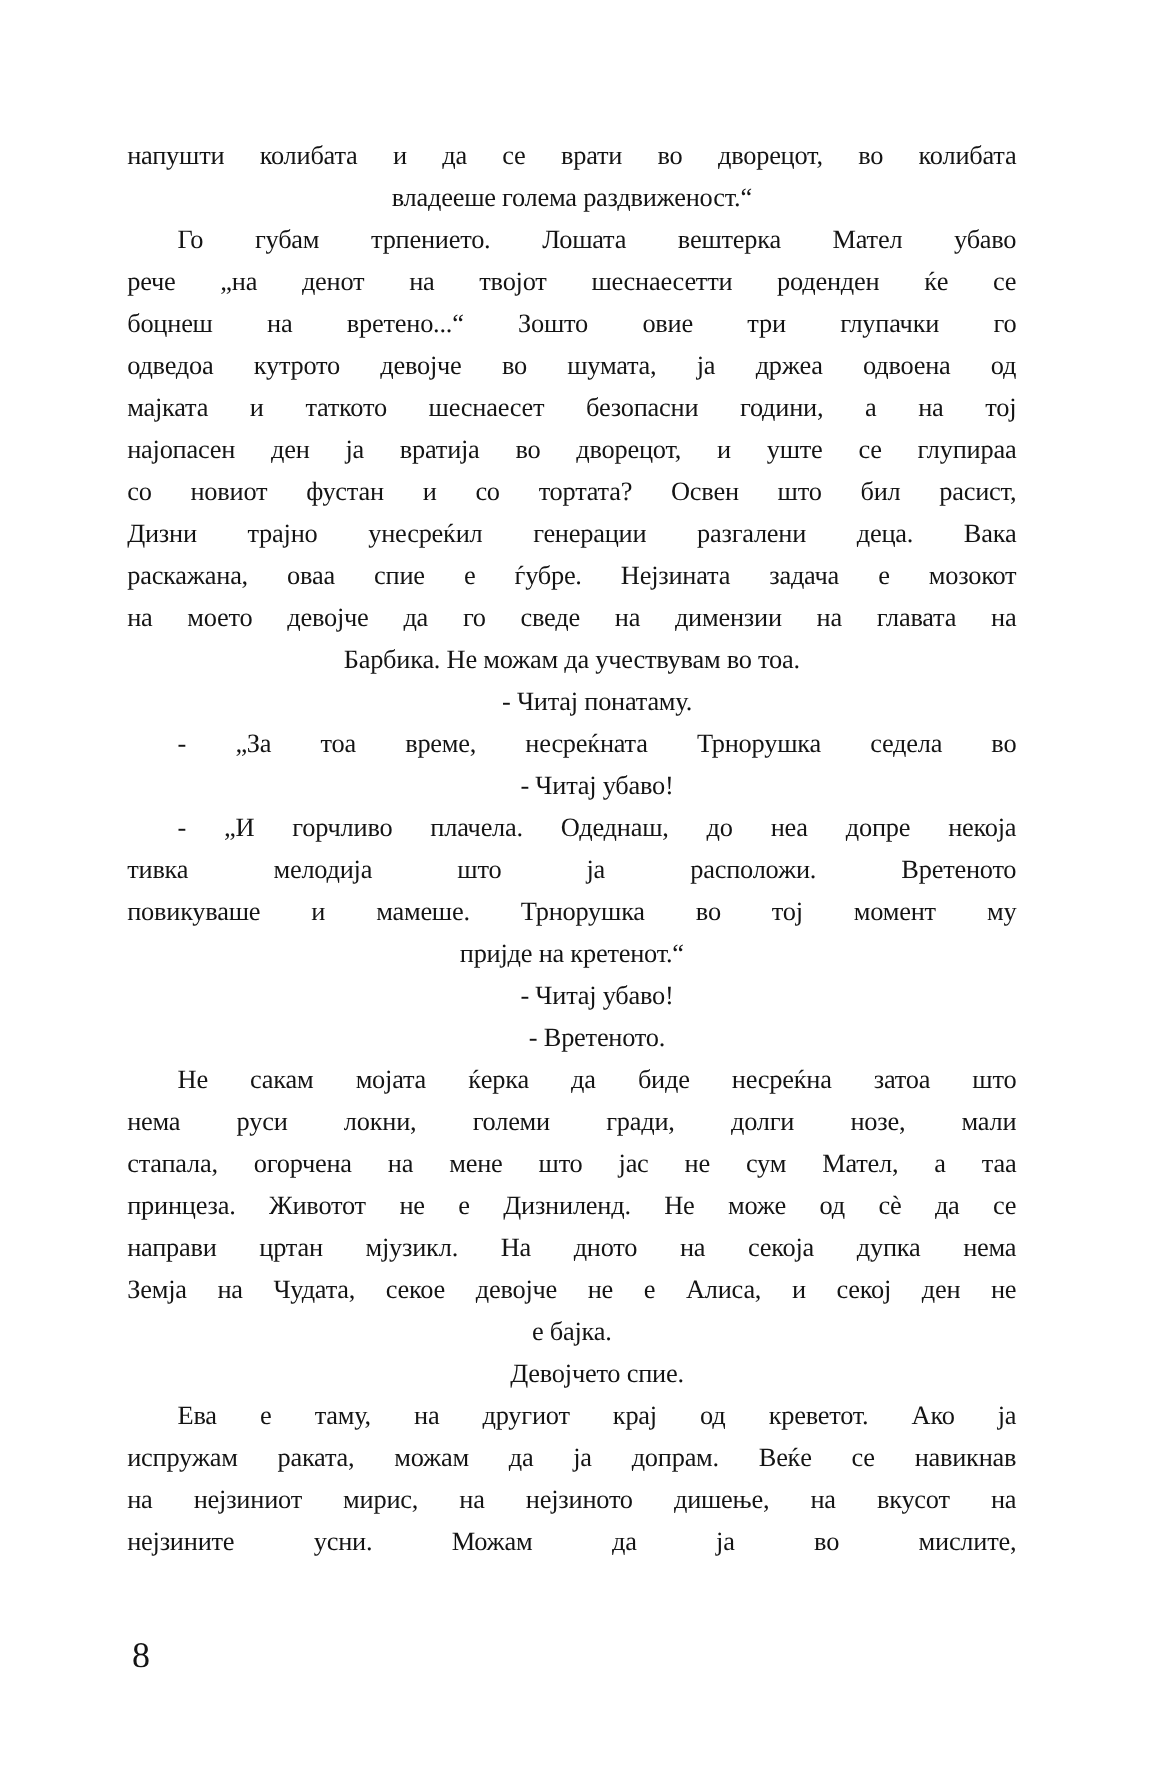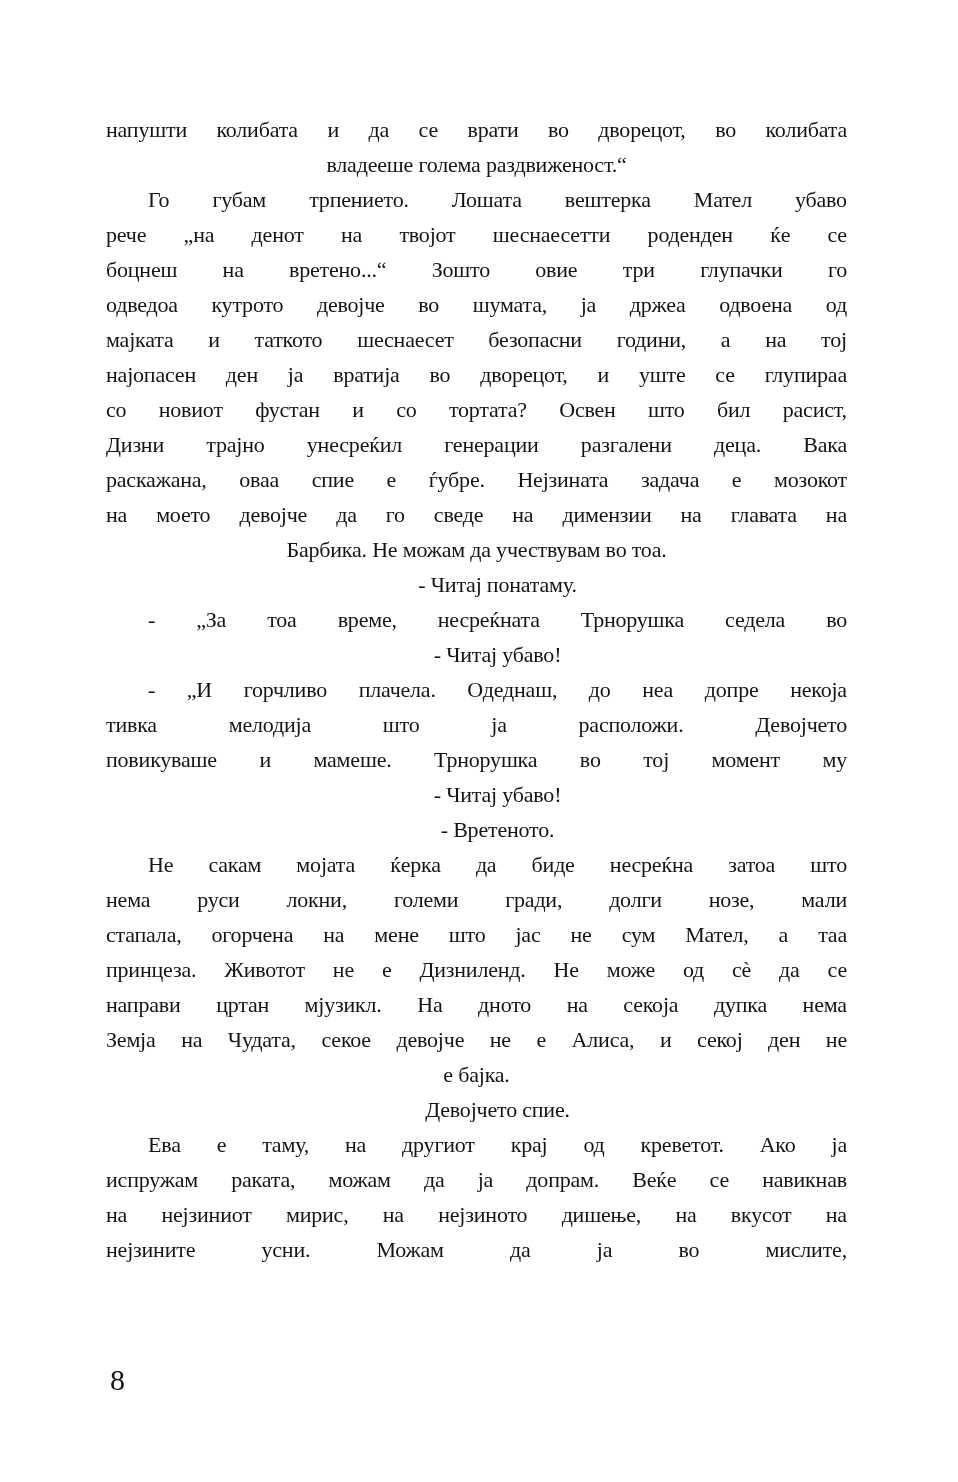--- a/index.html
+++ b/index.html
@@ -214,32 +214,33 @@
           <span>неа</span>
           <span>допре</span>
           <span>некоја</span>
         </div>
         <div class="line just">
           <span>тивка</span>
           <span>мелодија</span>
           <span>што</span>
           <span>ја</span>
           <span>расположи.</span>
-          <span>Девојчето</span>
+          <span>Вретеното</span>
         </div>
         <div class="line just">
           <span>повикуваше</span>
           <span>и</span>
           <span>мамеше.</span>
           <span>Трнорушка</span>
           <span>во</span>
           <span>тој</span>
           <span>момент</span>
           <span>му</span>
         </div>
+        <div class="line last">пријде на кретенот.“</div>
       </div>
       <div class="para">
         <div class="line last first">- Читај убаво!</div>
       </div>
       <div class="para">
         <div class="line last first">- Вретеното.</div>
       </div>
       <div class="para">
         <div class="line just first">
           <span>Не</span>

